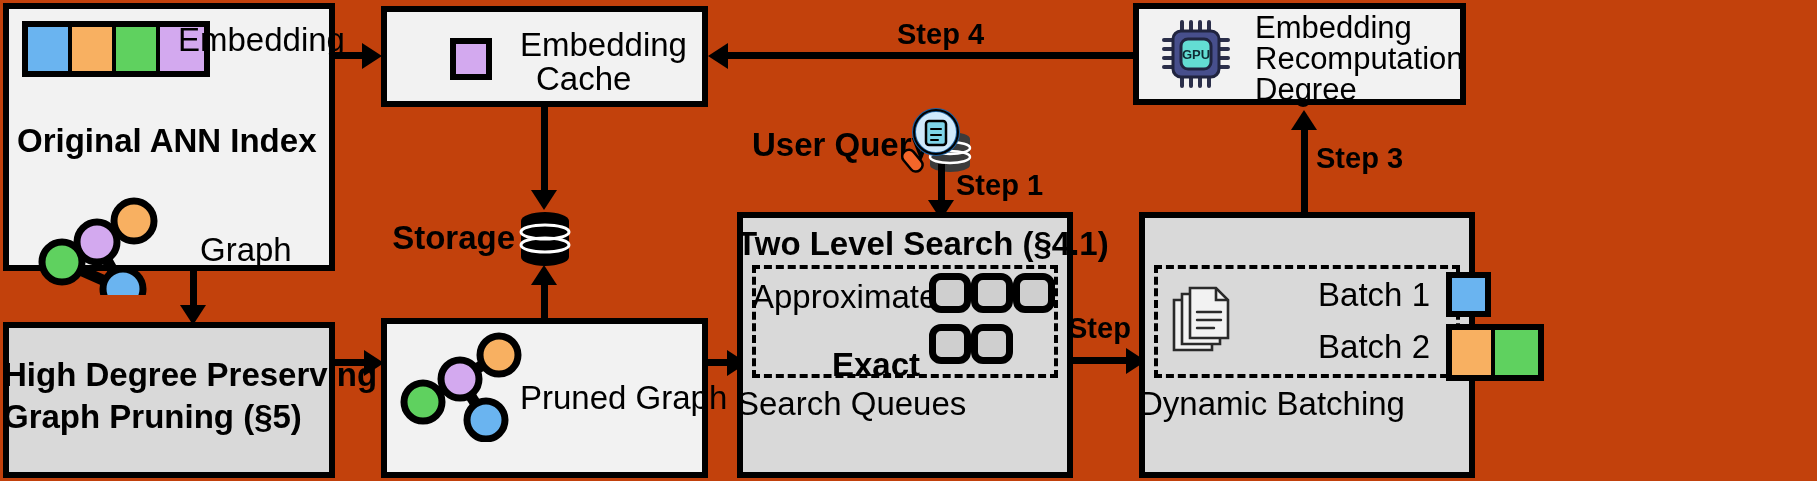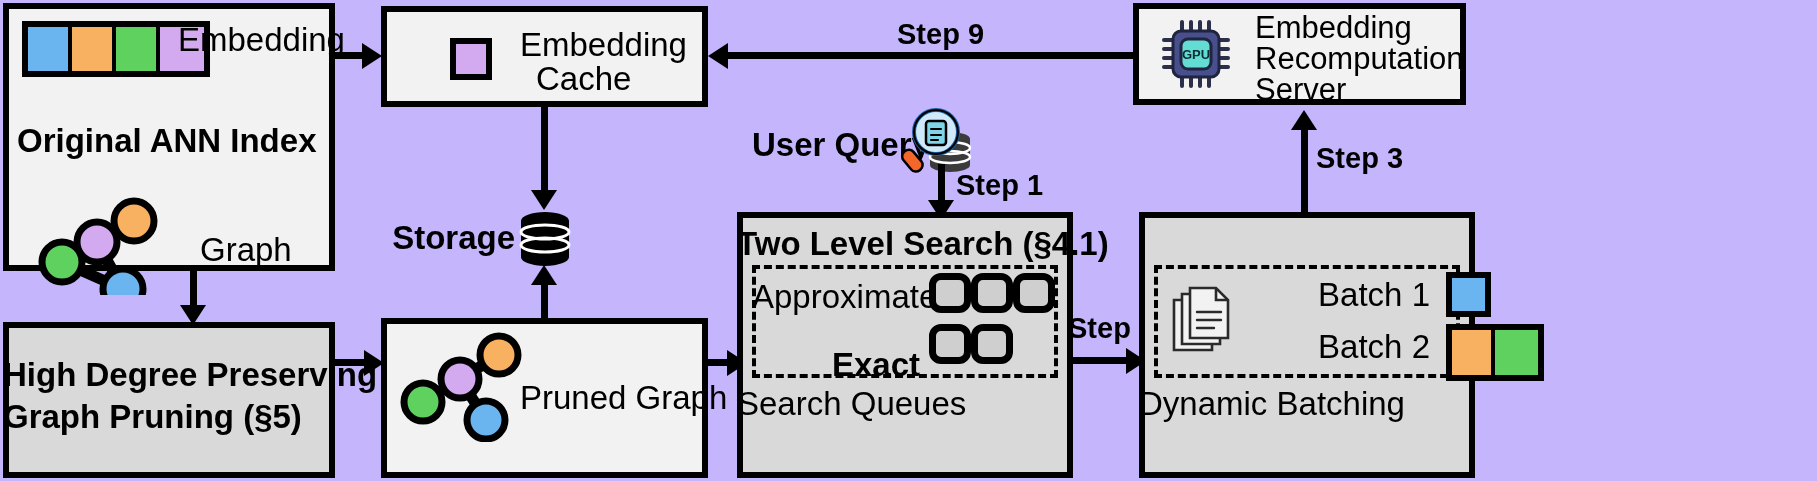--- a/index.html
+++ b/index.html
@@ -1,17 +1,17 @@
 <!DOCTYPE html>
 <html><head>
 <meta charset="utf-8">
 <style>
   html,body{margin:0;padding:0;background:#ffffff;}
   body{width:1817px;height:481px;font-family:"Liberation Sans",sans-serif;color:#000;}
-  #stage{position:relative;width:1817px;height:481px;overflow:hidden;background:#c4b5fd;}
+  #stage{position:relative;width:1817px;height:481px;overflow:hidden;background:#c2410c;}
 
   .box{position:absolute;box-sizing:border-box;border:6px solid #000;background:#f2f2f2;}
   .box.gray{background:#d9d9d9;}
   .dashed{position:absolute;box-sizing:border-box;border:4px dashed #000;}
 
   .lbl{position:absolute;white-space:pre;line-height:1.12;}
   .t28{font-size:29px;}
   .t30{font-size:31px;}
   .t32{font-size:33px;}
   .bold{font-weight:bold;}
@@ -226,19 +226,19 @@
       <line x1="58" y1="40" x2="68" y2="40"></line>
         <line x1="58" y1="49" x2="68" y2="49"></line>
     </g>
     <rect x="13" y="13" width="46" height="46" rx="8" fill="#474f8c" stroke="#20243f" stroke-width="3"></rect>
     <rect x="21" y="21" width="30" height="30" rx="7" fill="#63ddd3" stroke="#20243f" stroke-width="3"></rect>
     <text x="36" y="41" font-family="'Liberation Sans',sans-serif" font-size="13" font-weight="bold" text-anchor="middle" fill="#0f2b33">GPU</text>
   </svg>
 
   <div class="lbl t30" style="left:1255px;top:11px;">Embedding</div>
   <div class="lbl t30" style="left:1255px;top:42px;">Recomputation</div>
-  <div class="lbl t30" style="left:1255px;top:73px;">Server</div>
+  <div class="lbl t30" style="left:1255px;top:73px;">Degree</div>
 
   <div class="hline" style="left:728px;top:52px;width:408px;"></div>
   <div class="ahead ah-l" style="left:708px;top:43px;"></div>
-  <div class="lbl t28 bold" style="left:897px;top:18px;">Step 9</div>
+  <div class="lbl t28 bold" style="left:897px;top:18px;">Step 4</div>
 
 </div>
 
 </body></html>

